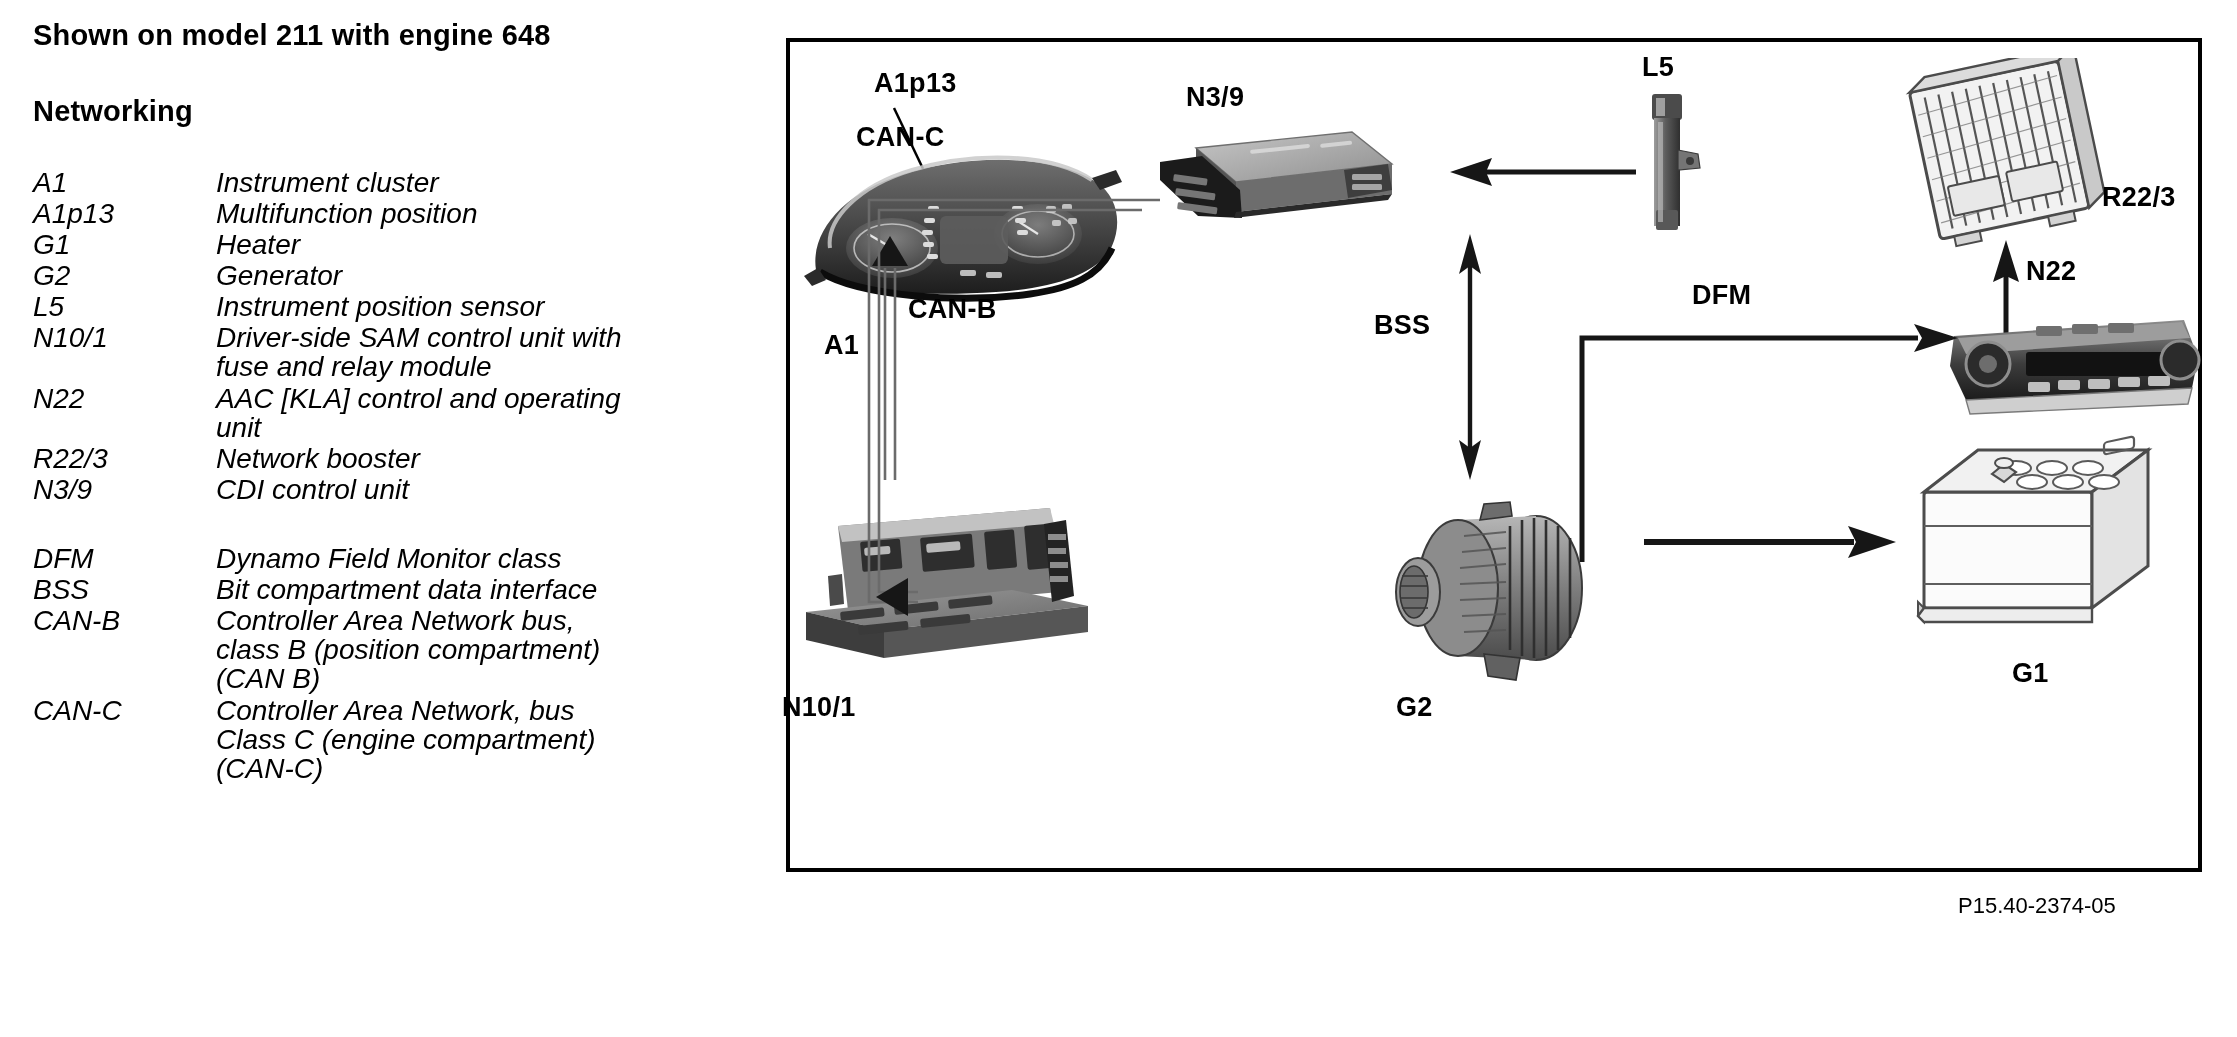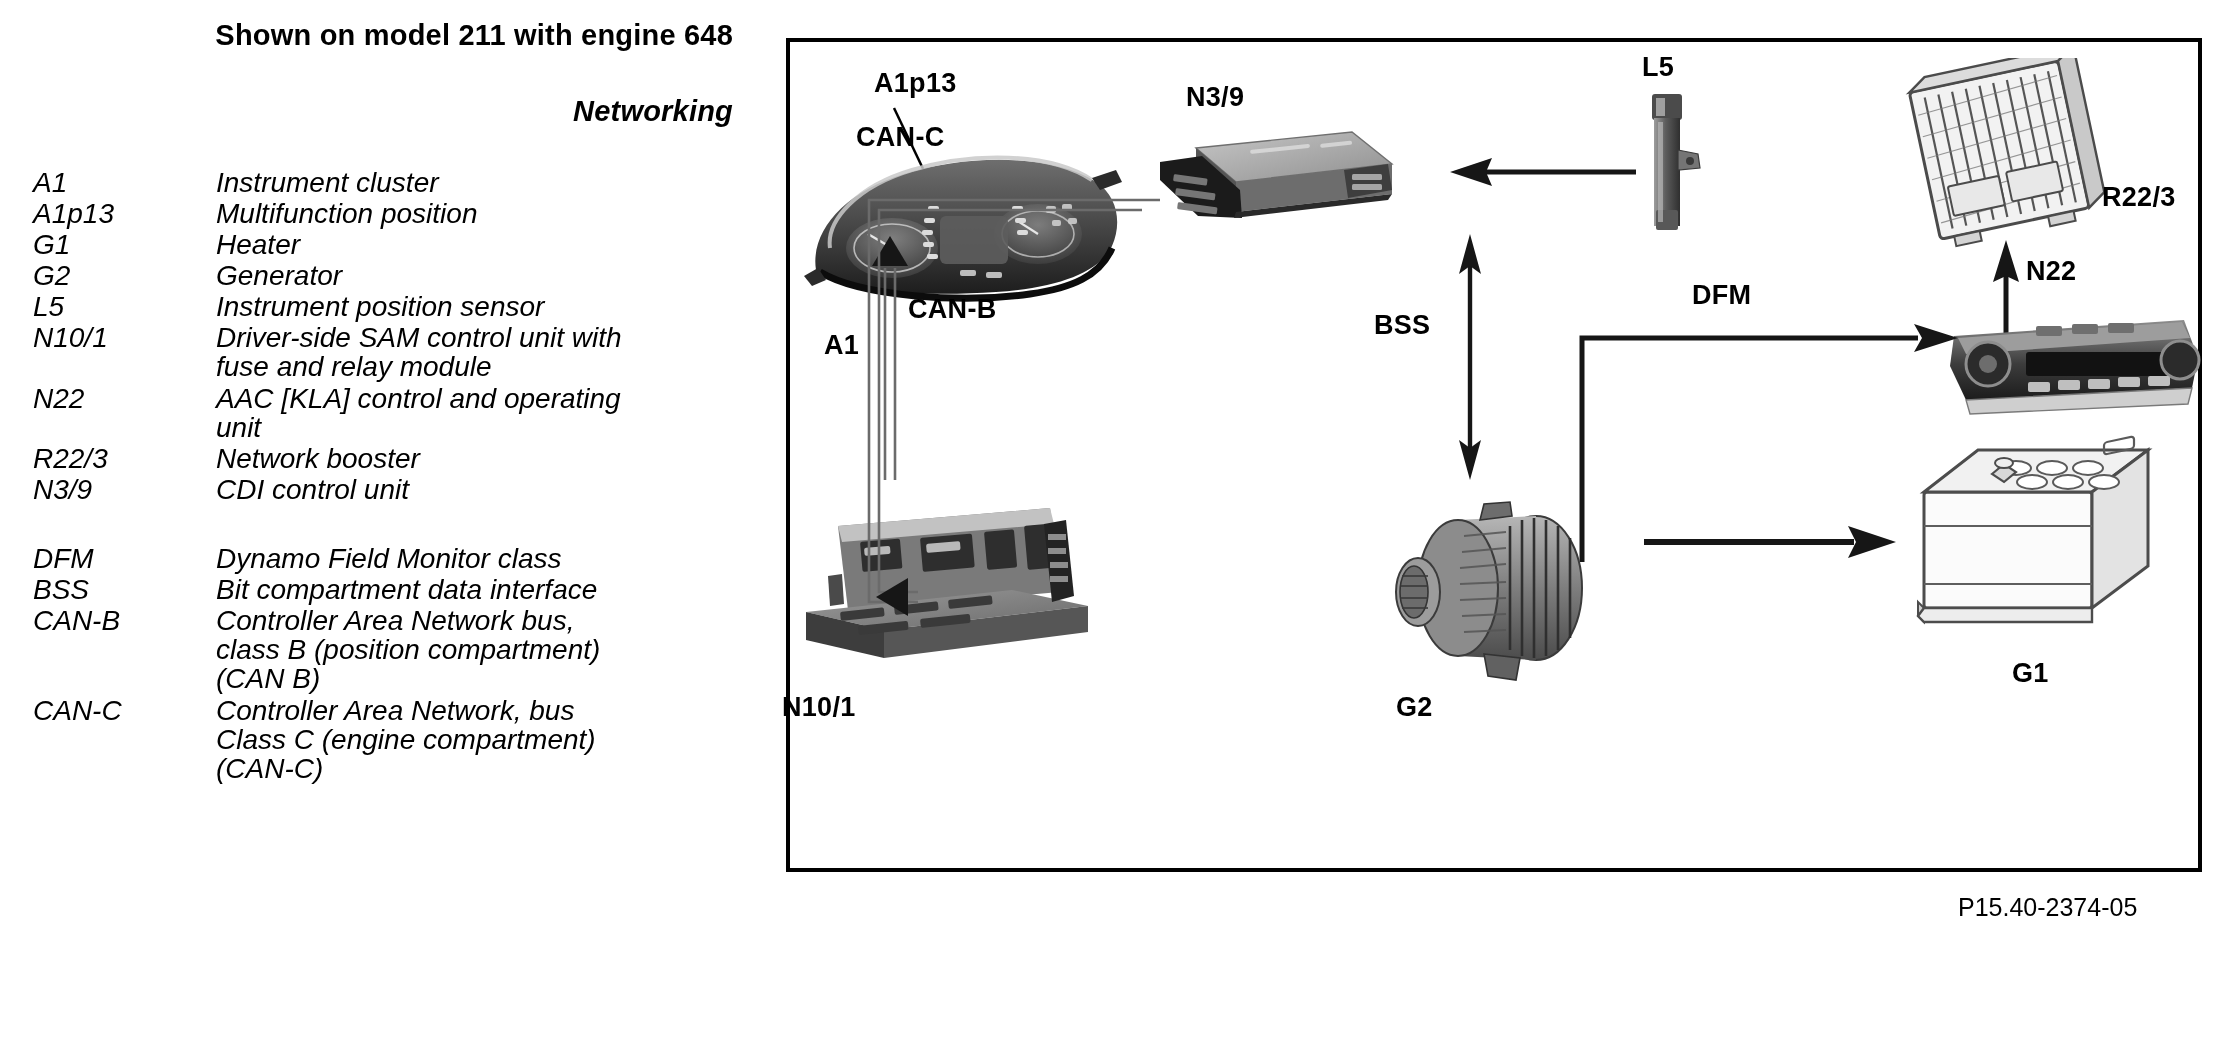--- a/index.html
+++ b/index.html
@@ -2,43 +2,43 @@
 <html><head>
 <meta charset="utf-8">
 <style>
   html,body{margin:0;padding:0;background:#ffffff;}
   body{width:2237px;height:1037px;position:relative;
        font-family:"Liberation Sans","DejaVu Sans",sans-serif;color:#000;
        overflow:hidden;}
 
   
   #legend{position:absolute;left:33px;top:20px;width:700px;}
-  .heading{font-weight:bold;font-size:29px;letter-spacing:.2px;line-height:1.1;text-align:right;}
+  .heading{font-weight:bold;font-size:29px;letter-spacing:.2px;line-height:1.1;}
   #heading-model{margin:0 0 44px 0;}
-  #heading-networking{margin:0 0 40px 0;font-style:italic;}
+  #heading-networking{margin:0 0 40px 0;}
 
   .legend-table{border-collapse:collapse;font-style:italic;font-size:28px;line-height:1.04;}
   .legend-table td{vertical-align:top;padding:0 0 2px 0;white-space:pre-line;}
   .legend-table td.code{width:175px;padding-right:8px;}
   .legend-table tr.spacer td{height:38px;padding:0;}
 
   
   #panel{position:absolute;left:786px;top:38px;width:1416px;height:834px;
          border:4px solid #000;box-sizing:border-box;background:#fff;}
   #panel-inner{position:absolute;inset:0;}
 
   .lbl{position:absolute;font-weight:bold;font-size:27px;letter-spacing:.3px;
        white-space:nowrap;}
 
   
   .fig{position:absolute;}
   .fig svg{display:block;}
 
   
-  #caption{position:absolute;left:1958px;top:893px;font-size:25px;}
+  #caption{position:absolute;left:1958px;top:893px;font-size:22px;}
 </style>
 </head>
 <body>
 
 <div id="legend">
 
   <div class="heading" id="heading-model">Shown on model 211 with engine 648</div>
 
   <div class="heading" id="heading-networking">Networking</div>
 

